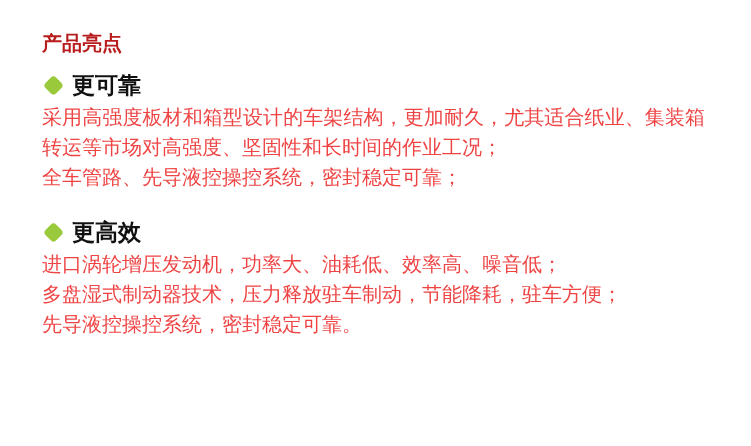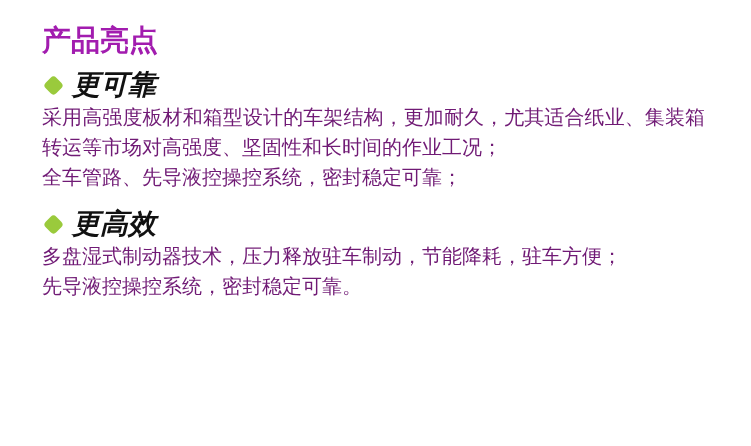--- a/index.html
+++ b/index.html
@@ -15,59 +15,57 @@
   }
   .page {
     box-sizing: border-box;
     width: 751px;
     height: 446px;
     padding: 24px 42px 0 42px;
     background: #ffffff;
   }
   .page-title {
     margin: 0 0 10px 0;
-    font-size: 29px;
+    font-size: 20px;
     line-height: 38px;
     font-weight: bold;
-    color: #a21caf;
-    font-family: Liberation Mono, monospace;
+    color: #b91c1c;
   }
   .section-heading {
     display: flex;
     align-items: center;
     margin: 11px 0 5px 0;
   }
   .diamond {
     width: 15px;
     height: 15px;
     margin: 0 11px 0 4px;
     border-radius: 4px;
     transform: rotate(45deg);
     background: #9aca3c;
     flex: 0 0 auto;
   }
   .section-heading .heading-text {
-    font-size: 28px;
+    font-size: 23px;
     font-weight: bold;
     color: #111111;
     line-height: 24px;
-    font-style: italic;
   }
   .section-body {
     width: 663px;
   }
   .section-body p {
     margin: 0;
     font-size: 20px;
     line-height: 30px;
-    color: #701a75;
+    color: #ef4444;
     text-align: justify;
   }
   .section + .section {
-    margin-top: 20px;
+    margin-top: 28px;
   }
 </style>
 </head>
 <body>
 
 <div class="page">
 
   <h1 class="page-title">产品亮点</h1>
 
   <div class="section">
@@ -80,18 +78,19 @@
       <p>全车管路、先导液控操控系统，密封稳定可靠；</p>
     </div>
   </div>
 
   <div class="section">
     <div class="section-heading">
       <span class="diamond"></span>
       <span class="heading-text">更高效</span>
     </div>
     <div class="section-body">
+      <p>进口涡轮增压发动机，功率大、油耗低、效率高、噪音低；</p>
       <p>多盘湿式制动器技术，压力释放驻车制动，节能降耗，驻车方便；</p>
       <p>先导液控操控系统，密封稳定可靠。</p>
     </div>
   </div>
 
 </div>
 
 </body></html>

